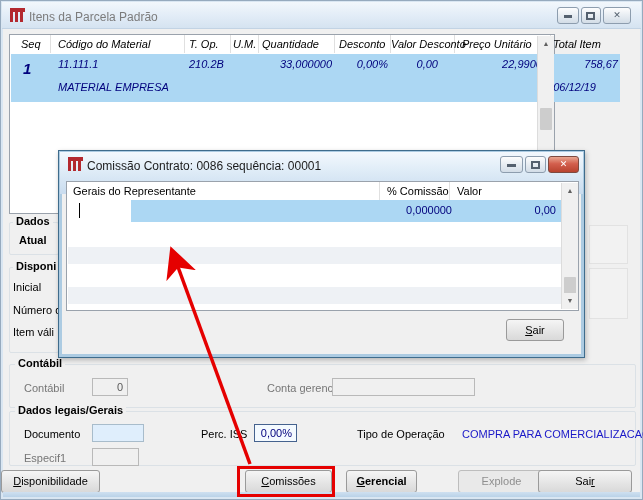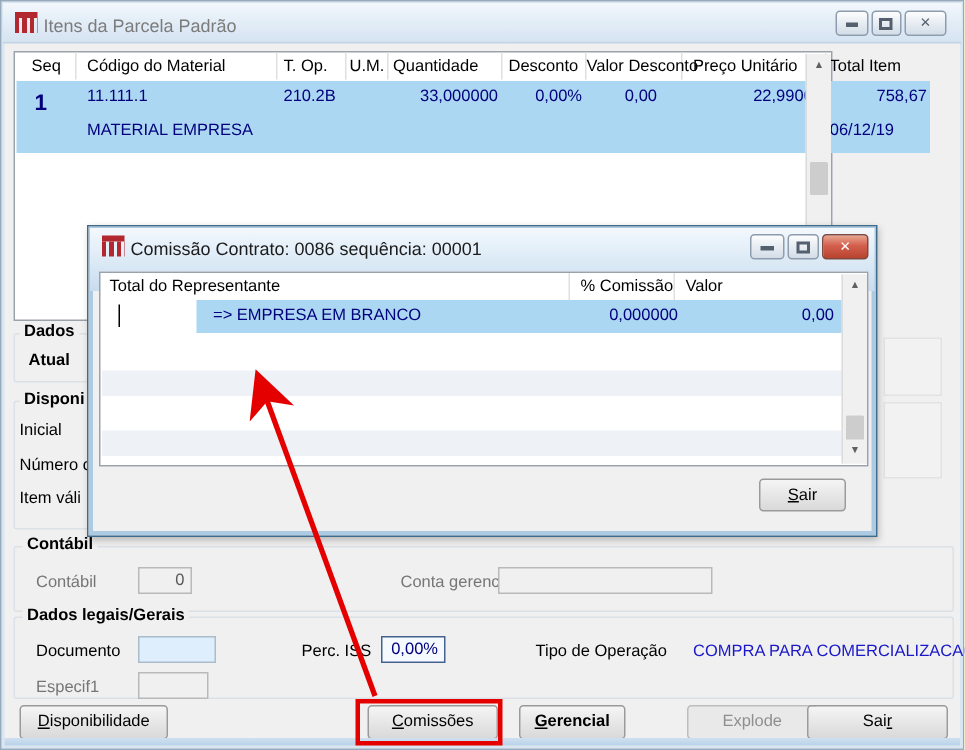--- a/index.html
+++ b/index.html
@@ -1,18 +1,18 @@
 <!DOCTYPE html>
 <html><head>
 <meta charset="utf-8">
 <style>
   * { margin:0; padding:0; box-sizing:border-box; }
   html,body { background:#fff; }
   body { font-family:"Liberation Sans","DejaVu Sans",sans-serif; font-size:11px; color:#000; }
-  .canvas { position:relative; width:643px; height:500px; overflow:hidden; background:#fde047; cursor:default; }
+  .canvas { position:relative; width:643px; height:500px; overflow:hidden; background:#86efac; cursor:default; }
 
   
   .main-window { position:absolute; inset:0; background:#f0f0f0; border:1px solid #96aabe; box-shadow:inset 0 0 0 2px #d9e6f2; }
   .titlebar { position:absolute; left:1px; top:1px; right:1px; height:27px;
               background:linear-gradient(180deg,#f2f7fc 0%,#e3edf7 50%,#d5e3f1 100%);
               border-bottom:1px solid #c2d3e4; }
   .title-text { position:absolute; left:27px; top:8px; color:#7c7c7c; font-size:12px; white-space:nowrap; }
   .app-icon { position:absolute; left:8px; top:6px; width:15px; height:14px;
               border-top:4px solid #b3282e;
               background:repeating-linear-gradient(90deg,#b3282e 0 3px,rgba(0,0,0,0) 3px 5px); }
@@ -83,21 +83,21 @@
           <div class="bar"></div>
         </div>
       <div class="winbtn" style="left:579px; width:20px;">
           <div class="box"></div>
         </div>
       <div class="winbtn" style="left:601px; width:28px;">
           <div class="x">✕</div>
         </div>
     </div>
 
-    <div class="grid" style="left:8px; top:33px; width:546px; height:180px;">
+    <div class="grid" style="left:8px; top:33px; width:546px; height:180px;font-style:italic;">
 
       <div>
         <div class="hsep" style="left:40px"></div>
           <div class="hsep" style="left:174px"></div>
         <div class="hsep" style="left:220px"></div>
           <div class="hsep" style="left:248px"></div>
         <div class="hsep" style="left:324px"></div>
           <div class="hsep" style="left:380px"></div>
         <div class="hsep" style="left:444px"></div>
           <div class="hsep" style="left:540px"></div>
@@ -156,21 +156,21 @@
     <div class="grouplabel" style="left:14px; top:403px;">Dados legais/Gerais</div>
     <div class="lbl" style="left:23px; top:427px;">Documento</div>
     <div class="field blue" style="left:91px; top:423px; width:52px;"></div>
     <div class="lbl" style="left:200px; top:427px;">Perc. ISS</div>
     <div class="field focus" style="left:253px; top:423px; width:43px;">0,00%</div>
     <div class="lbl" style="left:356px; top:427px;">Tipo de Operação</div>
     <div class="lbl bluetext" style="left:433px; top:427px;">COMPRA PARA COMERCIALIZACAO</div>
     <div class="lbl gray" style="left:23px; top:451px;">Especif1</div>
     <div class="field" style="left:91px; top:447px; width:47px;"></div>
 
-    <div class="pbtn" style="left:12px;  top:469px; width:99px;"><u>D</u>isponibilidade</div>
+    <div class="pbtn" style="left:0;  top:469px; width:99px;"><u>D</u>isponibilidade</div>
     <div class="pbtn bold" style="left:345px; top:469px; width:71px;"><u>G</u>erencial</div>
     <div class="pbtn" style="left:244px; top:469px; width:87px;"><u>C</u>omissões</div>
     <div class="pbtn disabled" style="left:457px; top:469px; width:87px;">Explode</div>
     <div class="pbtn" style="left:537px; top:469px; width:94px;">Sai<u>r</u></div>
 
     <div style="position:absolute; left:2px; right:2px; bottom:2px; height:5px; background:linear-gradient(180deg,#cfe0f0,#b9d2e8);"></div>
   </div>
 
   <div class="dialog">
     <div class="titlebar">
@@ -184,29 +184,28 @@
         </div>
       <div class="winbtn btn-red" style="left:488px; width:31px; top:4px;">
           <div class="x">✕</div>
         </div>
     </div>
 
     <div class="grid" style="left:7px; top:30px; width:513px; height:130px;">
       <div>
         <div class="hsep" style="left:312px"></div>
           <div class="hsep" style="left:382px"></div>
-        <div class="hcell" style="left:6px">Total do Representante</div>
+        <div class="hcell" style="left:6px">Gerais do Representante</div>
         <div class="hcell" style="left:320px">% Comissão</div>
         <div class="hcell" style="left:390px">Valor</div>
       </div>
       <div class="selrow" style="left:1px; top:18px; width:495px; height:22px;">
         <div style="position:absolute; left:0; top:0; width:63px; height:22px; background:#fff;">
           <div class="caret" style="left:11px; top:3px;"></div>
         </div>
-        <div class="gval" style="left:74px; top:4px;">=&gt; EMPRESA EM BRANCO</div>
         <div class="gval r" style="left:304px; top:4px;">0,000000</div>
         <div class="gval r" style="left:408px; top:4px;">0,00</div>
       </div>
       <div class="stripe" style="top:65px;  width:495px; height:17px; background:#eef1f5;"></div>
       <div class="stripe" style="top:105px; width:495px; height:17px; background:#eef1f5;"></div>
       <div class="scrollbar" style="right:0;">
         <div class="sbtn" style="top:0;">▲</div>
         <div class="sthumb" style="top:94px; height:18px;"></div>
         <div class="sbtn" style="bottom:0;">▼</div>
       </div>

